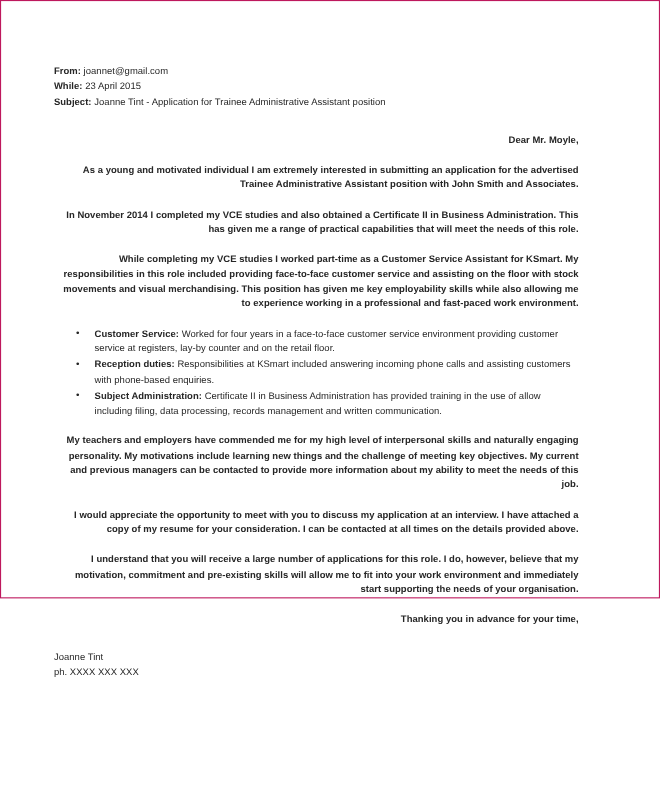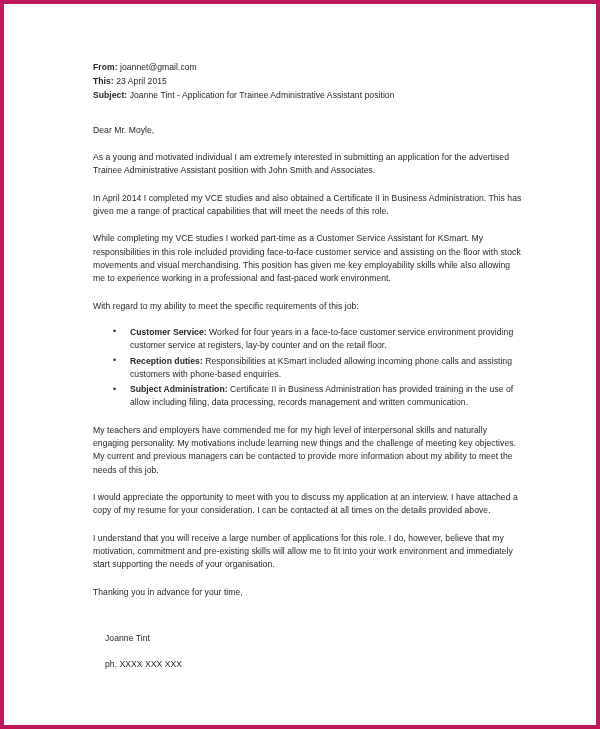--- a/index.html
+++ b/index.html
@@ -11,24 +11,24 @@
   body {
     width: 600px;
     height: 730px;
     font-family: "Liberation Sans", sans-serif;
     overflow: hidden;
   }
   #page {
     position: relative;
     box-sizing: border-box;
     width: 600px;
-    height: 729px;
+    height: 544px;
     background: #ffffff;
-    border: 4px solid #be185d;
-    padding: 57px 73px 0 89px;
+    border: 1px solid #be185d;
+    padding: 57px 73px 0 48px;
     color: #2b2b2b;
   }
   .doc {
     font-size: 8.6px;
     line-height: 1.55;
     color: #262626;
     letter-spacing: 0.005em;
   }
   .hdr-block {
     margin: 0 0 21px 0;
@@ -37,21 +37,22 @@
     margin: 0;
     padding: 0;
     line-height: 1.62;
     white-space: nowrap;
   }
   .hdr-line .lbl {
     font-weight: bold;
   }
   p.para {
     margin: 0 0 14px 0;
-    text-align: left;
+    text-align: right;
+    font-weight: bold;
   }
   p.para.tight {
     margin-bottom: 13px;
   }
   ul.reqs {
     list-style: none;
     margin: 0 0 14px 0;
     padding: 0 0 0 20px;
   }
   ul.reqs li {
@@ -69,50 +70,49 @@
     color: #262626;
   }
   ul.reqs li .lead {
     font-weight: bold;
     margin-top: 31px;
   }
   .sig-block {
     margin-top: 0;
   }
   .sig-line {
-    margin: 12px;
+    margin: 0;
     line-height: 1.62;
   }
   .spacer-sm { height: 7px; }
 </style>
 </head>
 <body>
 
 <div id="page">
   <div class="doc">
 
     <div class="hdr-block">
       <p class="hdr-line"><span class="lbl">From:</span><span> joannet@gmail.com</span></p>
-      <p class="hdr-line"><span class="lbl">This:</span><span> 23 April 2015</span></p>
+      <p class="hdr-line"><span class="lbl">While:</span><span> 23 April 2015</span></p>
       <p class="hdr-line"><span class="lbl">Subject:</span><span> Joanne Tint - Application for Trainee Administrative Assistant position</span></p>
     </div>
 
     <p class="para">Dear Mr. Moyle,</p>
 
     <p class="para">As a young and motivated individual I am extremely interested in submitting an application for the advertised Trainee Administrative Assistant position with John Smith and Associates.</p>
-    <p class="para">In April 2014 I completed my VCE studies and also obtained a Certificate II in Business Administration. This has given me a range of practical capabilities that will meet the needs of this role.</p>
+    <p class="para">In November 2014 I completed my VCE studies and also obtained a Certificate II in Business Administration. This has given me a range of practical capabilities that will meet the needs of this role.</p>
     <p class="para">While completing my VCE studies I worked part-time as a Customer Service Assistant for KSmart. My responsibilities in this role included providing face-to-face customer service and assisting on the floor with stock movements and visual merchandising. This position has given me key employability skills while also allowing me to experience working in a professional and fast-paced work environment.</p>
-    <p class="para tight">With regard to my ability to meet the specific requirements of this job:</p>
 
     <ul class="reqs">
       <li>
         <span class="bullet">•</span><span class="lead">Customer Service:</span><span> Worked for four years in a face-to-face customer service environment providing customer service at registers, lay-by counter and on the retail floor.</span>
       </li>
       <li>
-        <span class="bullet">•</span><span class="lead">Reception duties:</span><span> Responsibilities at KSmart included allowing incoming phone calls and assisting customers with phone-based enquiries.</span>
+        <span class="bullet">•</span><span class="lead">Reception duties:</span><span> Responsibilities at KSmart included answering incoming phone calls and assisting customers with phone-based enquiries.</span>
       </li>
       <li>
         <span class="bullet">•</span><span class="lead">Subject Administration:</span><span> Certificate II in Business Administration has provided training in the use of allow including filing, data processing, records management and written communication.</span>
       </li>
     </ul>
 
     <p class="para">My teachers and employers have commended me for my high level of interpersonal skills and naturally engaging personality. My motivations include learning new things and the challenge of meeting key objectives. My current and previous managers can be contacted to provide more information about my ability to meet the needs of this job.</p>
     <p class="para">I would appreciate the opportunity to meet with you to discuss my application at an interview. I have attached a copy of my resume for your consideration. I can be contacted at all times on the details provided above.</p>
     <p class="para">I understand that you will receive a large number of applications for this role. I do, however, believe that my motivation, commitment and pre-existing skills will allow me to fit into your work environment and immediately start supporting the needs of your organisation.</p>
     <p class="para">Thanking you in advance for your time,</p>

